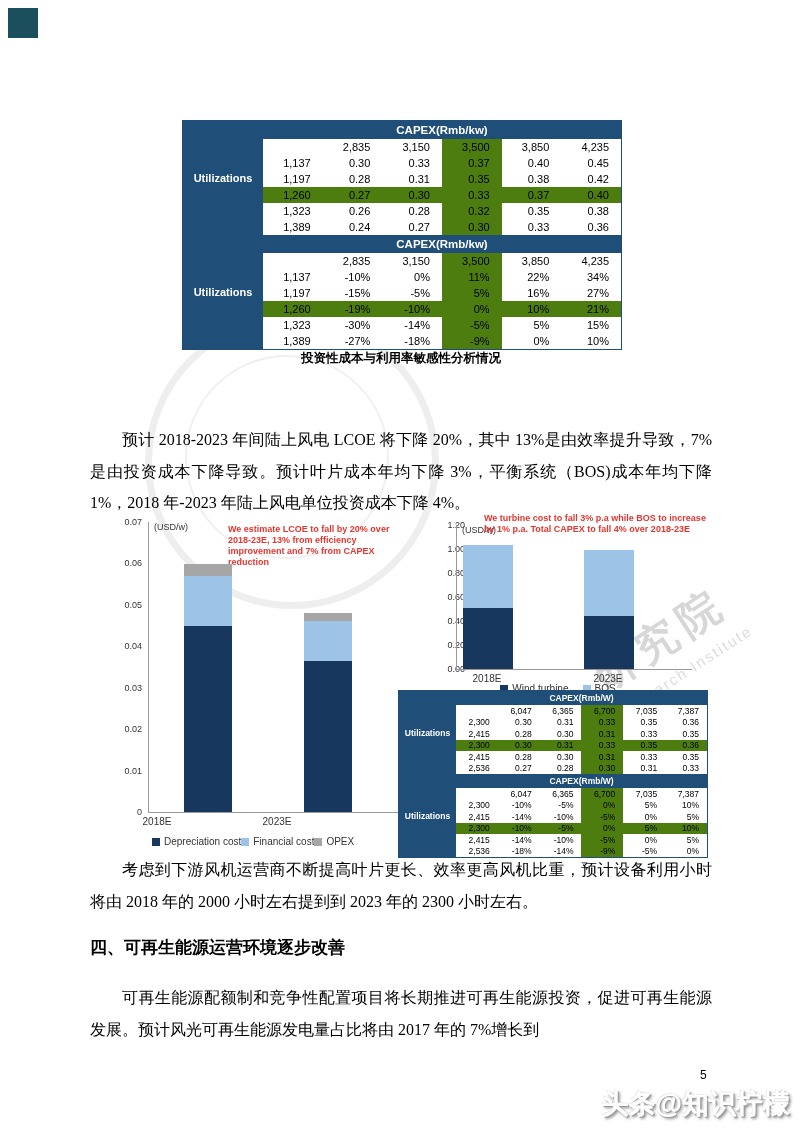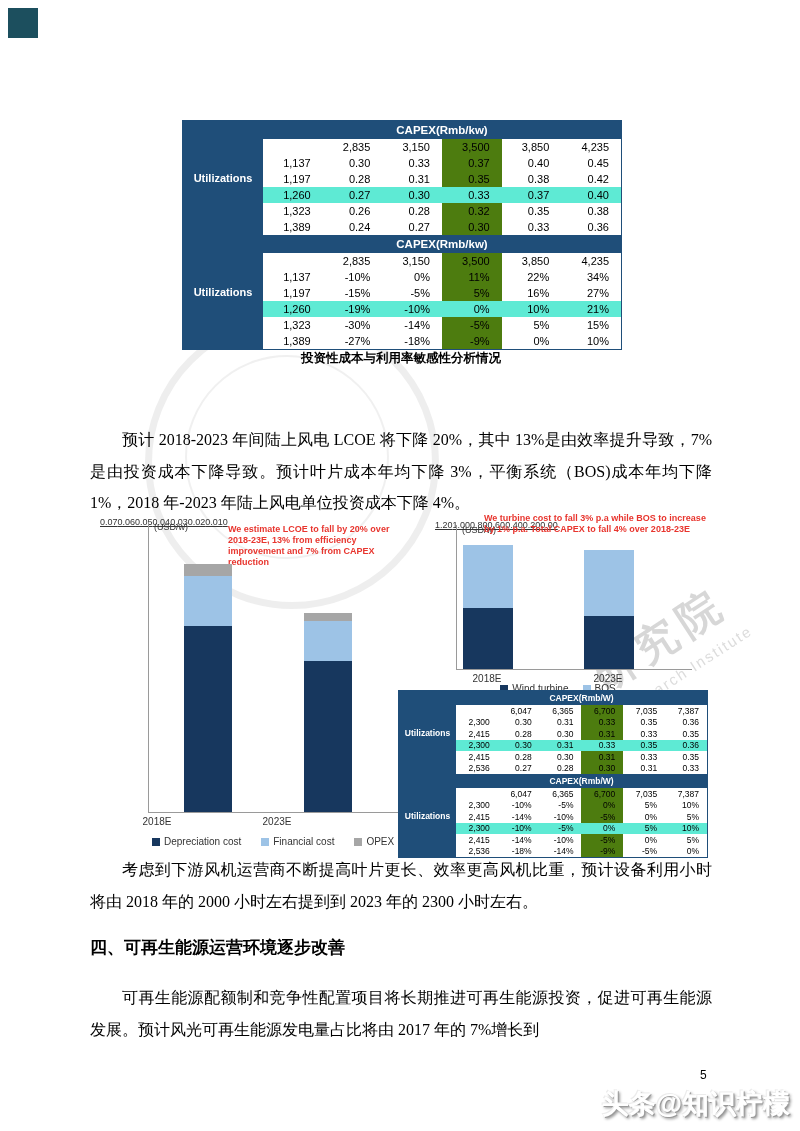--- a/index.html
+++ b/index.html
@@ -29,52 +29,52 @@
   .tarea table{border-collapse:collapse;width:100%;table-layout:fixed;}
   .tarea th.cap{background:#1F4E79;color:#fff;font-weight:bold;text-align:center;}
   .tbl-big  th.cap{font-size:11.5px;line-height:16px;}
   .tbl-small th.cap{font-size:8.5px;line-height:12px;}
   .tarea td{text-align:right;background:#fff;}
   .tbl-big  td{font-size:11px;line-height:14px;padding:1px 12px 1px 0;}
   .tbl-small td{font-size:8.5px;line-height:10.5px;padding:0.5px 8px 0.5px 0;}
   .tbl-big  td:first-child{width:66px;}
   .tbl-small td:first-child{width:44px;}
   .tarea td.hl{background:#4d7c0f;}
-  .tarea tr.hlrow td{background:#5eead4;}
+  .tarea tr.hlrow td{background:#4d7c0f;}
   .tbl-caption{position:absolute;left:182px;top:350px;width:438px;text-align:center;font-weight:bold;
                font-size:12.5px;z-index:1;font-family:"Liberation Serif",serif;}
   
   .h-sec{position:absolute;left:90px;width:620px;font-size:17px;font-weight:bold;z-index:1;
          font-family:"Liberation Serif","DejaVu Serif",serif;}
   .para{position:absolute;left:90px;width:622px;font-size:16px;line-height:31.5px;text-align:justify;
         text-indent:2em;z-index:1;font-family:"Liberation Serif","DejaVu Serif",serif;}
   
   .chart{position:absolute;z-index:1;}
   #chart-left{left:100px;top:518px;width:305px;height:332px;}
   #chart-right{left:408px;top:513px;width:300px;height:178px;}
   .plot{position:absolute;border-left:1px solid #9a9a9a;border-bottom:1px solid #9a9a9a;}
   #chart-left  .plot{left:48px;top:4px;width:250px;height:290px;}
   #chart-right .plot{left:48px;top:12px;width:235px;height:144px;}
   .bar{position:absolute;bottom:0;display:flex;flex-direction:column-reverse;width:48px;}
   .bar div{width:100%;}
-  .yaxis{position:absolute;display:flex;flex-direction:row;justify-content:space-between;
-         align-items:flex-start;font-size:9px;color:#333;text-decoration:underline;}
+  .yaxis{position:absolute;display:flex;flex-direction:column;justify-content:space-between;
+         align-items:flex-end;font-size:9px;color:#333;}
   #chart-left  .yaxis{left:0;top:-1px;width:42px;height:300px;}
   #chart-right .yaxis{left:27px;top:7px;width:30px;height:154px;}
   .unit{position:absolute;font-size:9px;color:#333;}
   #chart-left  .unit{left:54px;top:4px;}
   #chart-right .unit{left:54px;top:12px;}
   .annotation{position:absolute;font-size:9px;font-weight:bold;color:#E8352E;line-height:11px;}
   #chart-left  .annotation{left:128px;top:6px;width:172px;}
   #chart-right .annotation{left:76px;top:0px;width:224px;}
   .xl{position:absolute;font-size:10px;text-align:center;width:90px;color:#333;}
   #chart-left .xl{top:298px;}
   #chart-right .xl{top:160px;}
   .legend{position:absolute;display:flex;font-size:10px;color:#333;align-items:center;}
-  #chart-left  .legend{left:52px;top:318px;gap:20px;}
+  #chart-left  .legend{left:52px;top:318px;gap:0;}
   #chart-right .legend{left:0;top:170px;width:100%;justify-content:center;gap:14px;}
   .legend .li{display:flex;align-items:center;gap:4px;}
   .legend i{display:inline-block;width:8px;height:8px;}
   .legend em{font-style:normal;}
 </style>
 </head>
 <body>
 
 <div id="page">
 

